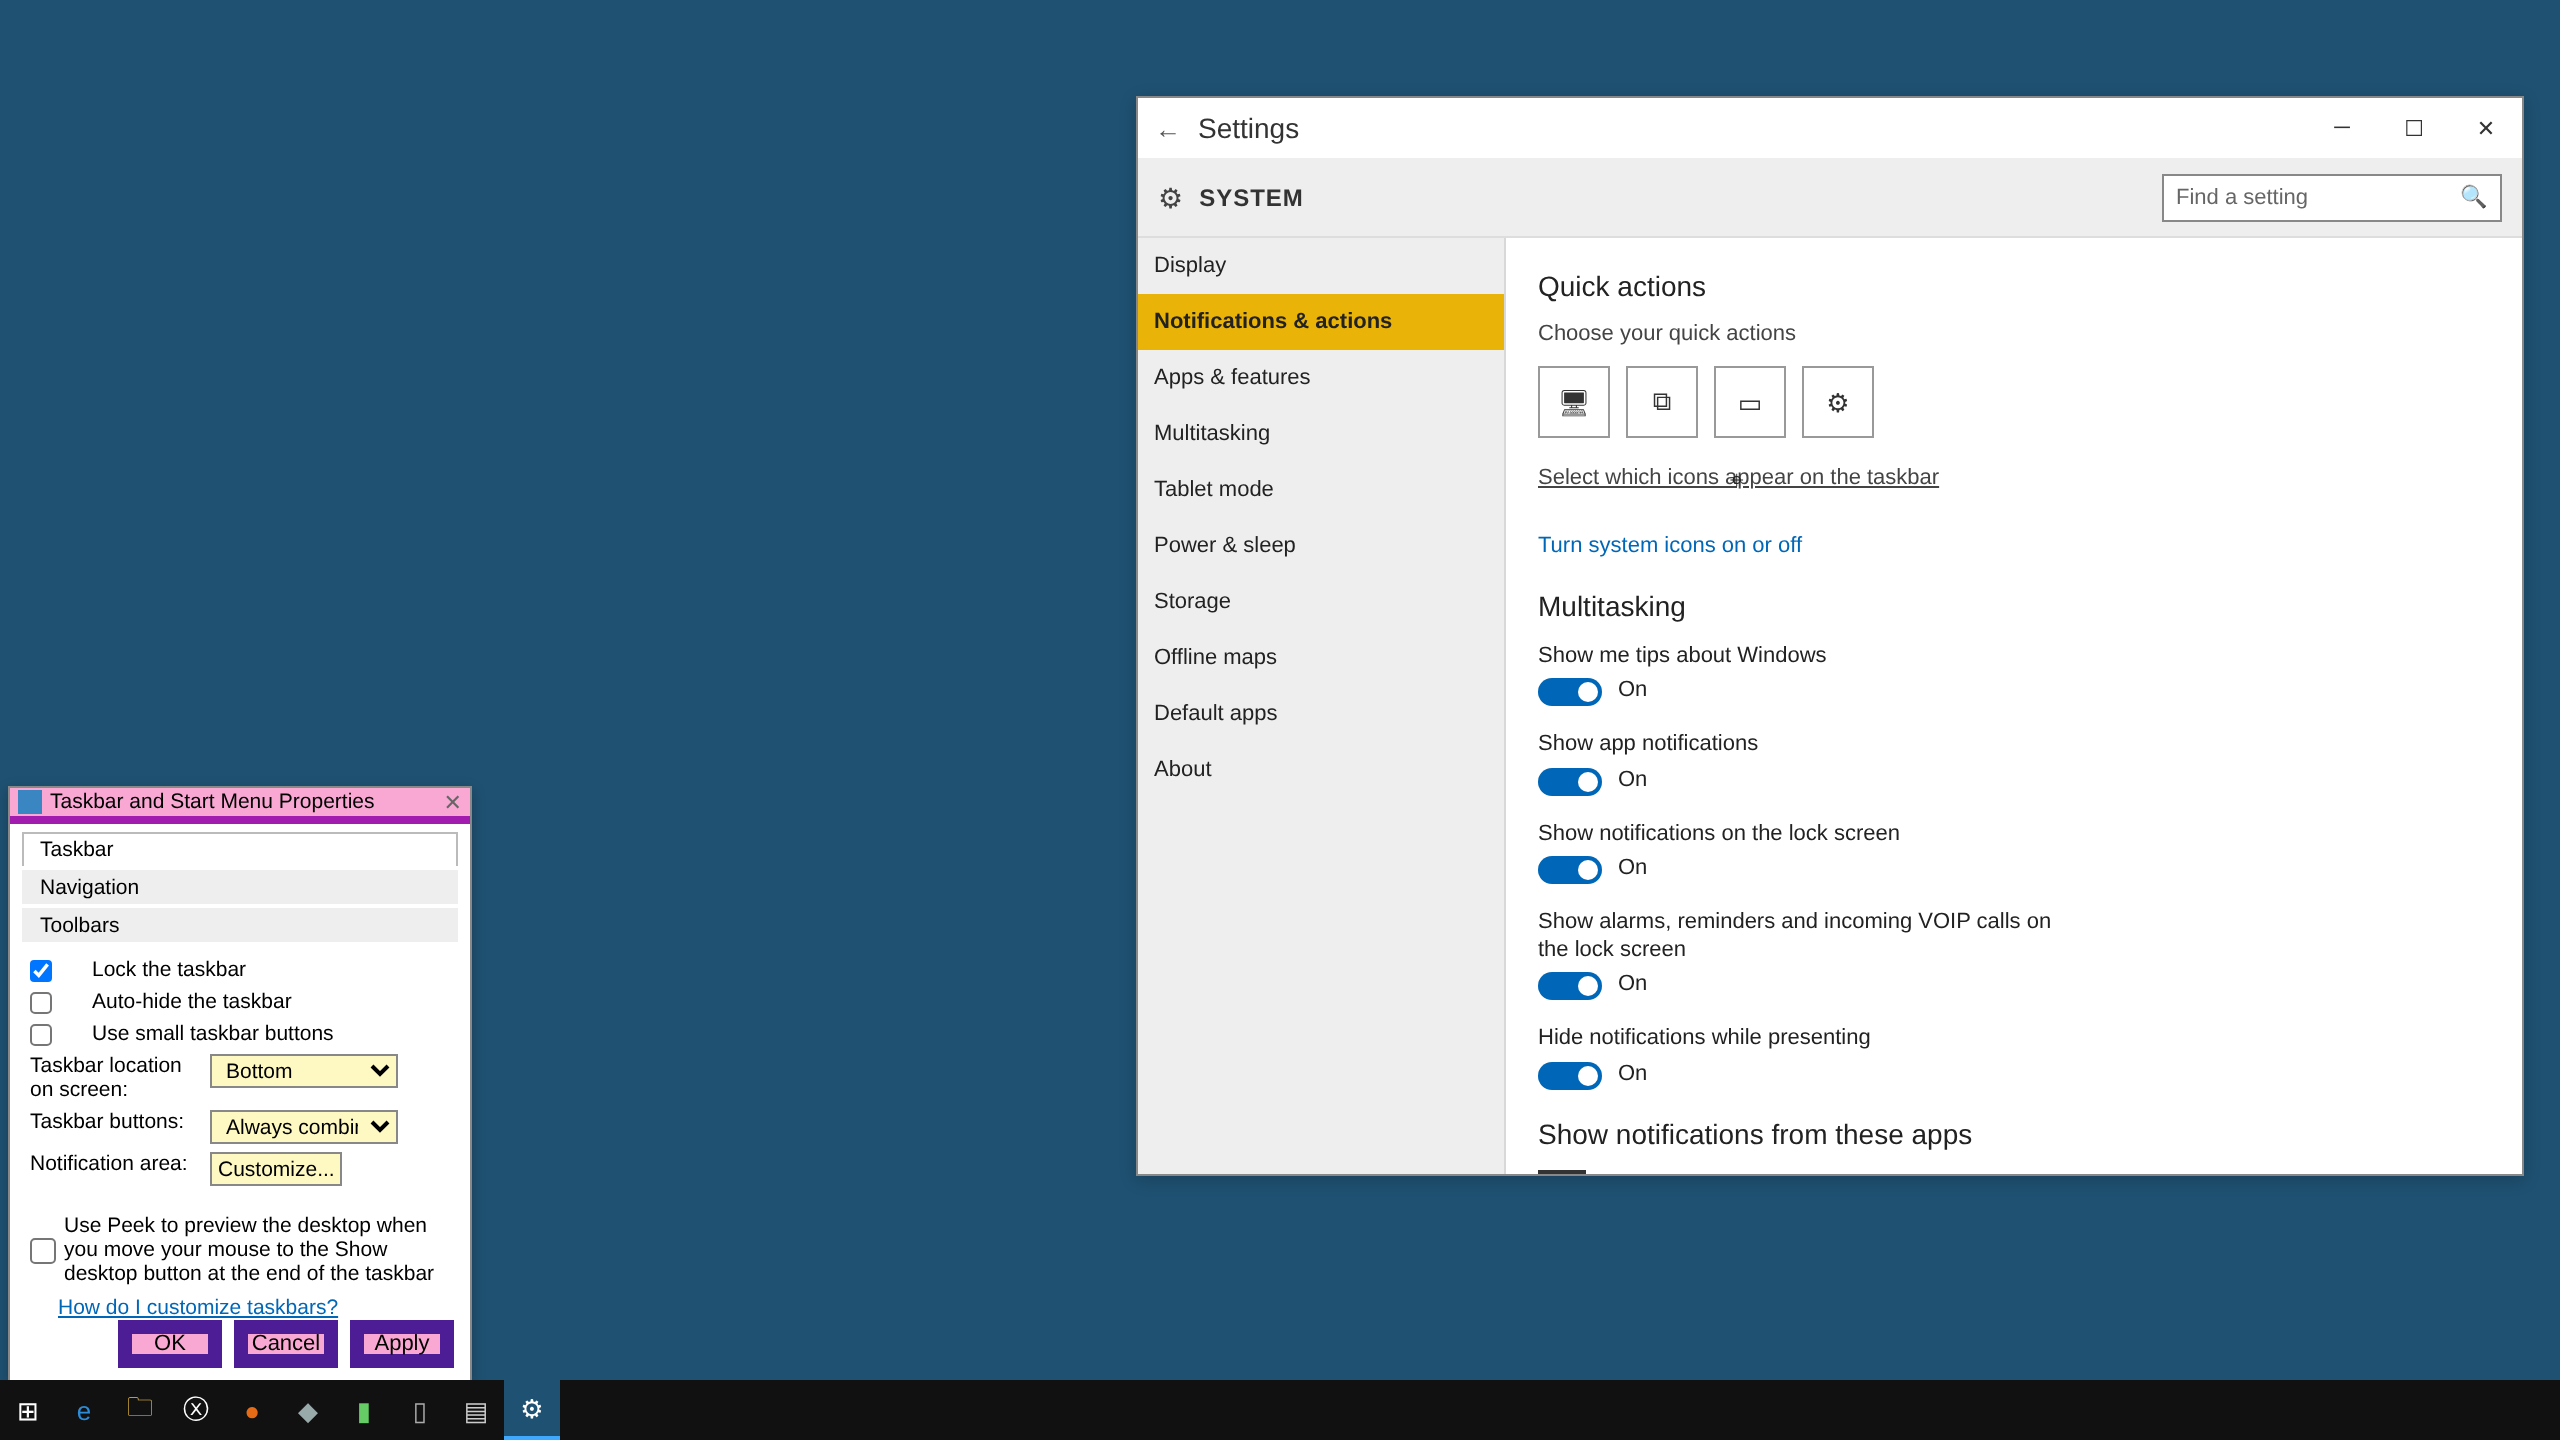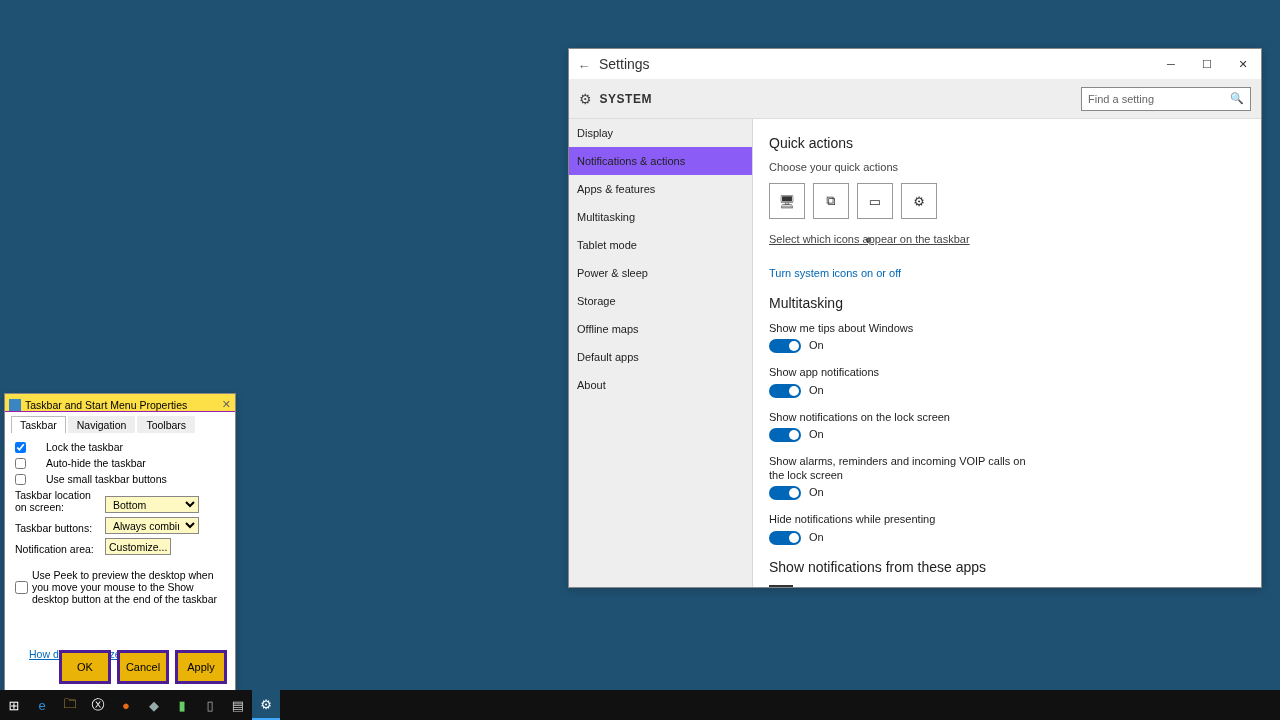--- a/index.html
+++ b/index.html
@@ -12,61 +12,61 @@
 .sw-title { font-size: 14px; color: #333; }
 .sw-ctrls { margin-left: auto; display: flex; }
 .sw-ctrl { width: 36px; height: 30px; display: flex; align-items: center; justify-content: center; font-size: 11px; color: #333; cursor: pointer; }
 .sw-header { height: 40px; background: #eeeeee; display: flex; align-items: center; padding: 0 10px; border-bottom: 1px solid #ddd; }
 .sw-gear { margin-right: 8px; font-size: 14px; color: #444; }
 .sw-hlabel { font-size: 12px; font-weight: 600; color: #333; letter-spacing: .5px; }
 .sw-search { margin-left: auto; height: 24px; width: 170px; border: 1px solid #888; background: #fff; font-size: 11px; padding: 0 6px; color: #666; display: flex; align-items: center; justify-content: space-between; }
 .sw-body { flex: 1; display: flex; overflow: hidden; }
 .sw-side { width: 184px; background: #eeeeee; border-right: 1px solid #d8d8d8; }
 .sw-side-item { height: 28px; display: flex; align-items: center; padding-left: 8px; font-size: 11px; color: #222; cursor: pointer; }
-.sw-side-item.active { background: #8b5cf6; }
+.sw-side-item.active { background: #eab308; font-weight: bold; }
 .sw-content { flex: 1; padding: 10px 16px; overflow-y: auto; position: relative; color: #222; }
 .sw-content h2 { font-size: 14px; font-weight: 400; margin: 6px 0 10px; }
 .sw-desc { font-size: 11px; color: #444; margin-bottom: 10px; }
 .qa-row { display: flex; gap: 8px; margin-bottom: 14px; }
 .qa-btn { width: 36px; height: 36px; border: 1px solid #999; display: flex; align-items: center; justify-content: center; font-size: 13px; color: #333; cursor: pointer; }
 .sw-link { font-size: 11px; color: #0067b8; cursor: pointer; margin-bottom: 4px; }
 .sw-small { font-size: 11px; color: #444; margin-bottom: 22px; text-decoration: underline; }
 .toggle-block { margin-bottom: 12px; }
 .toggle-label { font-size: 11px; color: #222; margin-bottom: 4px; line-height: 1.3; max-width: 260px; }
 .toggle-row { display: flex; align-items: flex-start; gap: 8px; }
 .toggle { width: 32px; height: 14px; background: #0067b8; border-radius: 7px; position: relative; cursor: pointer; }
 .toggle::after { content: ""; position: absolute; right: 2px; top: 2px; width: 10px; height: 10px; background: #fff; border-radius: 50%; }
 .toggle-state { font-size: 11px; }
 .app-row { display: flex; align-items: center; gap: 8px; margin-top: 6px; }
 .app-icon { width: 24px; height: 24px; background: #333; display: flex; align-items: center; justify-content: center; color: #fff; font-size: 11px; }
 .app-name { font-size: 11px; color: #0067b8; }
 .cursor { position: absolute; font-size: 12px; }
 
 
 .props { position: absolute; left: 4px; top: 393px; width: 232px; height: 298px; background: #fff; border: 1px solid #888; font-size: 10.5px; box-shadow: 0 2px 6px rgba(0,0,0,.25); }
-.props-title { height: 18px; background: #fde047; display: flex; align-items: flex-end; padding: 0 4px; border-bottom: 1px solid #a21caf; }
+.props-title { height: 18px; background: #f9a8d4; display: flex; align-items: center; padding: 0 4px; border-bottom: 4px solid #a21caf; }
 .props-title .icon { width: 12px; height: 12px; background: #3a86c2; margin-right: 4px; }
 .props-x { margin-left: auto; cursor: pointer; font-size: 11px; color: #666; }
-.props-tabs { display: flex; padding: 4px 6px 0; gap: 2px; }
+.props-tabs { display: flex; padding: 4px 6px 0; gap: 2px; flex-direction: column; }
 .props-tab { padding: 2px 8px; border: 1px solid #bbb; border-bottom: none; background: #fff; cursor: pointer; }
 .props-tab:not(.active) { background: #eee; border-color: transparent; }
 .props-body { padding: 8px 10px; }
 .props-check { display: flex; align-items: center; gap: 20px; margin-bottom: 4px; }
 .props-check input { width: 11px; height: 11px; }
-.props-row { display: flex; align-items: flex-end; margin: 4px 0; }
+.props-row { display: flex; align-items: flex-start; margin: 4px 0; }
 .props-row-label { width: 90px; }
 .props-row select, .props-row .btn-small { font-size: 10.5px; height: 17px; border: 1px solid #888; background: #fef9c3; padding: 0 3px; }
 .props-row select { width: 94px; }
 .btn-small { cursor: pointer; display:inline-flex; align-items:center; padding: 0 6px; }
 .props-peek { margin-top: 14px; display: flex; gap: 4px; }
 .props-peek input { margin-top: 1px; }
 .props-peek-label { font-size: 10.5px; line-height: 1.15; }
 .props-help { position: absolute; bottom: 30px; left: 24px; font-size: 10.5px; color: #0067b8; text-decoration: underline; cursor: pointer; }
 .props-btns { position: absolute; bottom: 6px; right: 8px; display: flex; gap: 6px; }
-.props-btn { height: 34px; width: 52px; border: 3px solid #4c1d95; background: #eab308; font-size: 11px; display: flex; align-items: center; justify-content: center; cursor: pointer; }
+.props-btn { height: 24px; width: 52px; border: 7px solid #4c1d95; background: #f9a8d4; font-size: 11px; display: flex; align-items: center; justify-content: center; cursor: pointer; }
 
 
 .taskbar { position: absolute; left: 0; bottom: 0; width: 1280px; height: 30px; background: #111; display: flex; align-items: center; }
 .taskbar .tbtn { width: 28px; height: 30px; display: flex; align-items: center; justify-content: center; cursor: pointer; color: #fff; font-size: 13px; }
 .tbtn.active { background: #1f5172; border-bottom: 2px solid #3fa9ff; }
 </style>
 </head>
 <body>
 
 <div class="settings-window">

